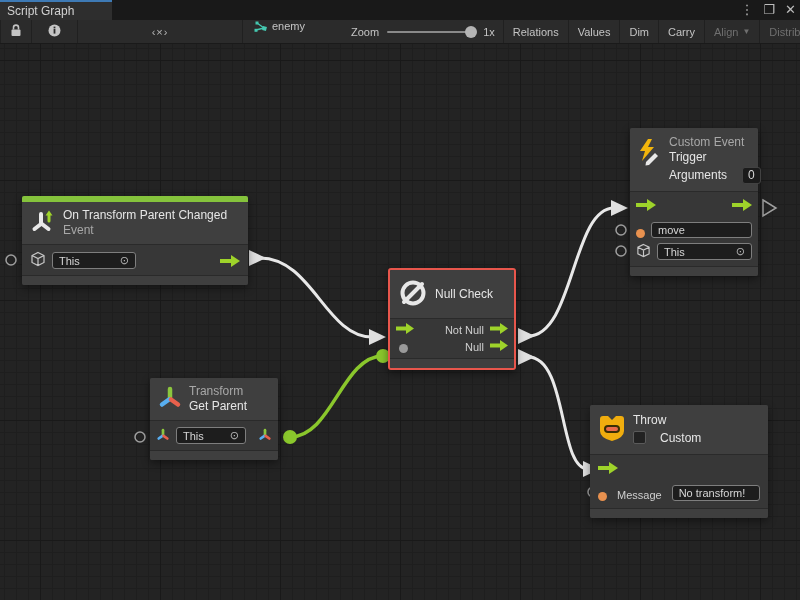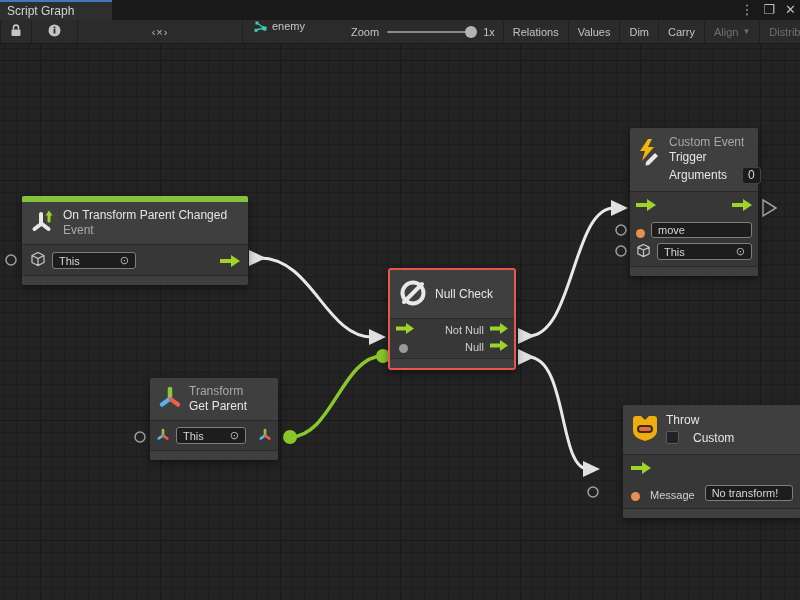--- a/index.html
+++ b/index.html
@@ -51,21 +51,21 @@
   .grow { flex:1; }
   .checkbox { width:13px; height:13px; background:#222; border:1px solid #5a5a5a; border-radius:2px; display:inline-block; }
   .stepbox { background:#1b1b1b; border:1px solid #424242; border-radius:3px; color:#d6d6d6; padding:0 5px; font-size:12px; line-height:15px; }
 
   
   #node-on-transform { left:22px; top:152px; width:226px; }
   #node-on-transform .green-strip { height:6px; background:#85c33c; border-radius:2px 2px 0 0; }
   #node-null-check { left:388px; top:224px; width:128px; border:2px solid #e8564c; border-radius:3px; }
   #node-get-parent { left:150px; top:334px; width:128px; }
   #node-custom-event { left:630px; top:84px; width:128px; }
-  #node-throw { left:623px; top:361px; width:178px; }
+  #node-throw { left:590px; top:361px; width:178px; }
 
   .port-label { font-size:11px; color:#cfcfcf; }
   .hdr-text { display:flex; flex-direction:column; line-height:1.25; }
 
   
 </style>
 </head>
 <body>
 
 <div class="titlebar">

